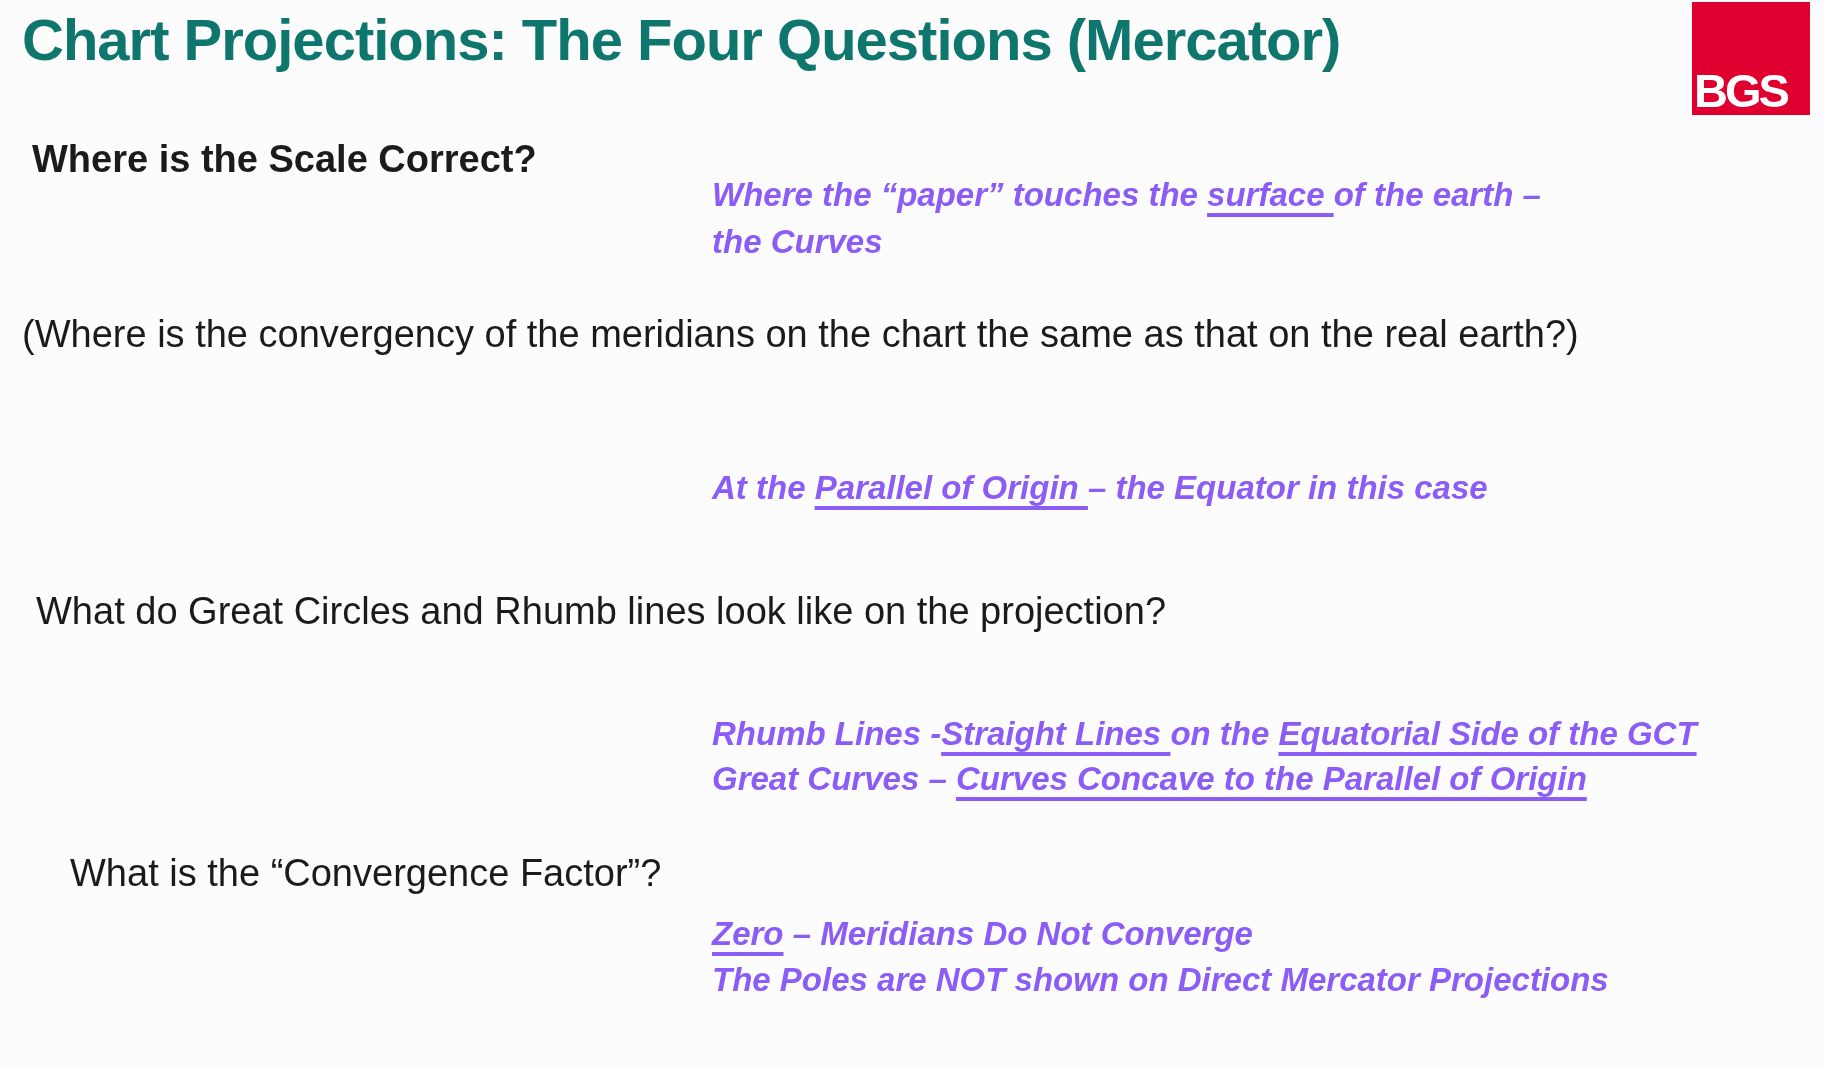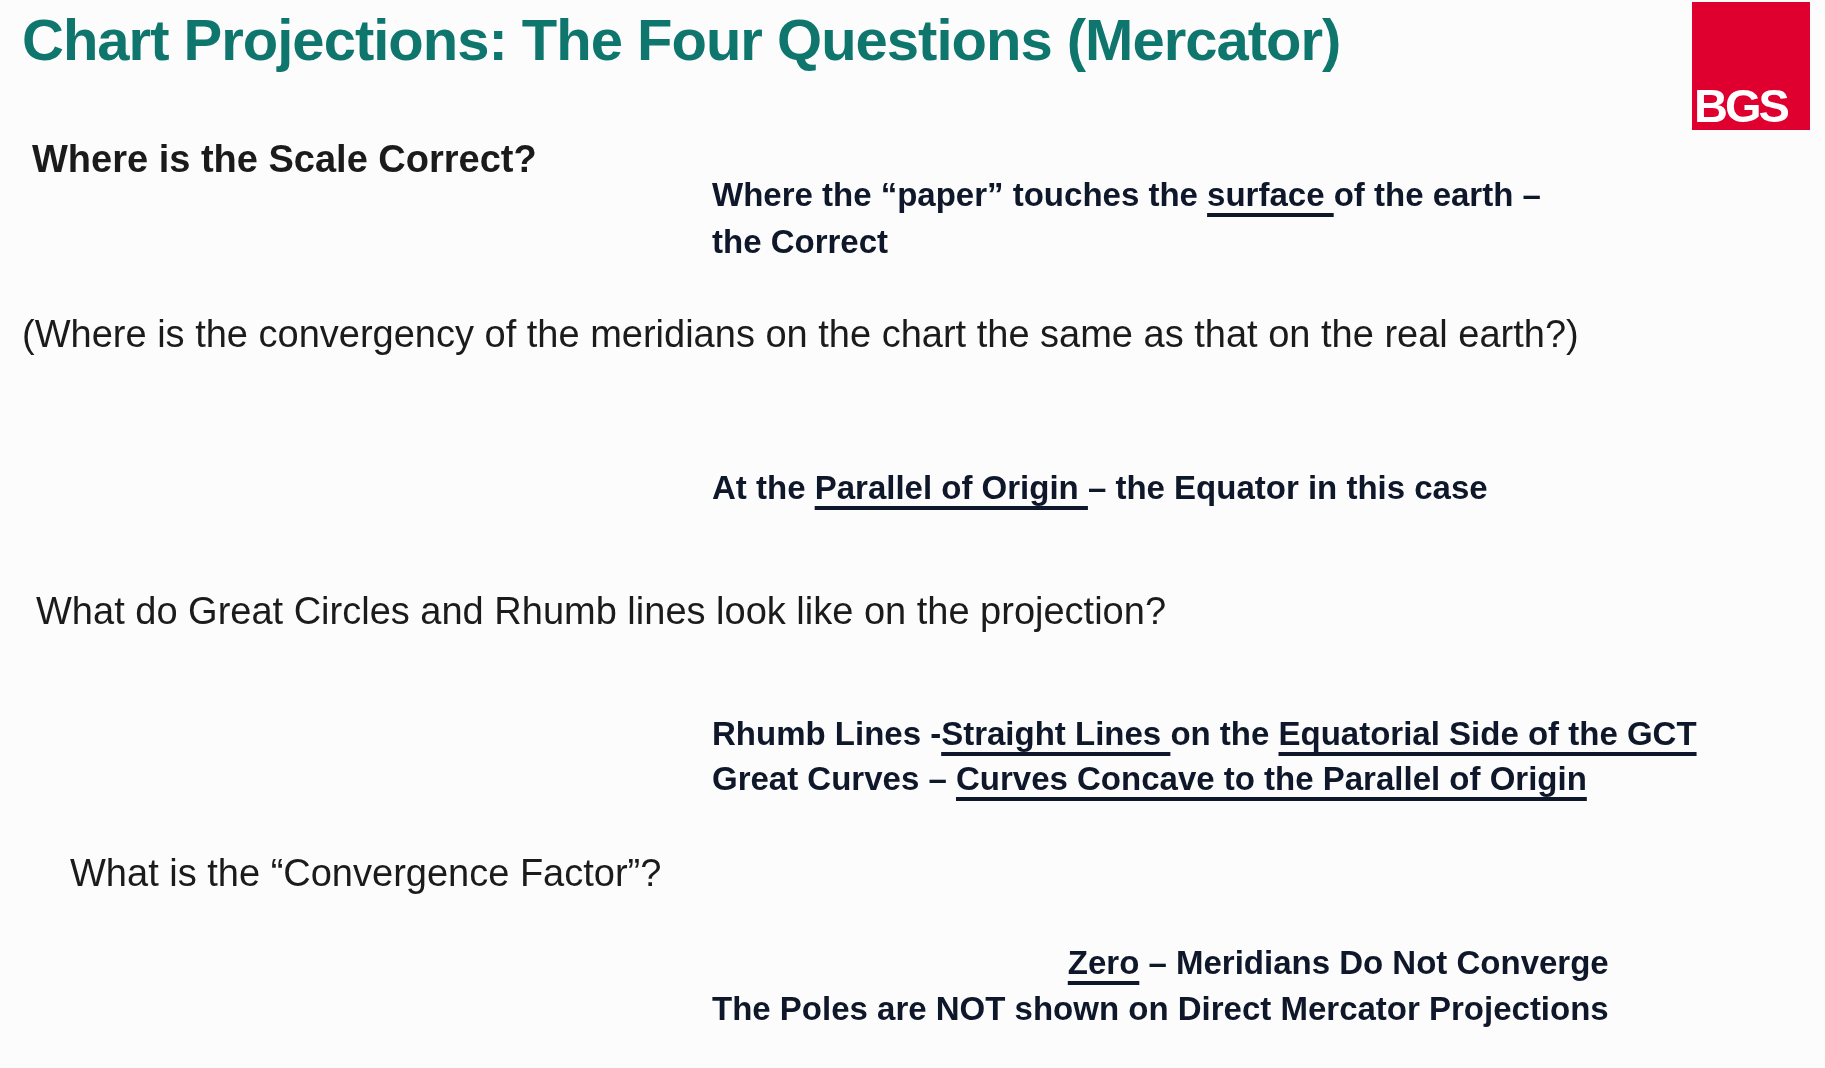--- a/index.html
+++ b/index.html
@@ -23,21 +23,21 @@
     font-weight: bold;
     letter-spacing: -1px;
     color: #0f766e;
     white-space: nowrap;
   }
   .logo {
     position: absolute;
     left: 1692px;
     top: 2px;
     width: 118px;
-    height: 128px;
+    height: 113px;
     background: #e00030;
   }
   .logo-text {
     position: absolute;
     left: 2px;
     bottom: 1px;
     font-size: 47px;
     font-weight: bold;
     letter-spacing: -3px;
     color: #ffffff;
@@ -58,55 +58,56 @@
     font-size: 38px;
     color: #1b1b1b;
     white-space: nowrap;
     line-height: 50px;
   }
   .answer {
     position: absolute;
     left: 712px;
     font-size: 33px;
     font-weight: bold;
-    color: #0f172a;
+    color: #8b5cf6;
     white-space: nowrap;
+    font-style: italic;
   }
   .answer .ul {
     text-decoration-line: underline;
     text-decoration-thickness: 4px;
     text-underline-offset: 7px;
     text-decoration-skip-ink: none;
   }
   #q1 { left: 32px; top: 134px; font-weight: bold; }
   #a1 { top: 171px; line-height: 47px; }
   #q2 { left: 22px; top: 309px; }
   #a2 { top: 464px; line-height: 47px; }
   #q3 { left: 36px; top: 586px; }
   #a3 { top: 711px; line-height: 45px; }
   #q4 { left: 38px; top: 848px; margin-left: 32px; }
-  #a4 { top: 940px; line-height: 46px; text-align: right; }
+  #a4 { top: 911px; line-height: 46px; }
 </style>
 </head>
 <body>
 
 <div class="slide">
 
   <div class="title">Chart Projections: The Four Questions (Mercator)</div>
 
   <div class="logo">
     <span class="logo-text">BGS</span>
     <span class="swoosh"></span>
   </div>
 
   <div class="question" id="q1">Where is the Scale Correct?</div>
 
   <div class="answer" id="a1">
     <div><span>Where the “paper” touches the </span><span class="ul">surface </span><span>of the earth –</span></div>
-    <div>the Correct</div>
+    <div>the Curves</div>
   </div>
 
   <div class="question" id="q2">
     <div>(Where is the convergency of the meridians on the chart the same as that on the real earth?)</div>
   </div>
 
   <div class="answer" id="a2">
     <span>At the </span><span class="ul">Parallel of Origin </span><span>– the Equator in this case</span>
   </div>
 

